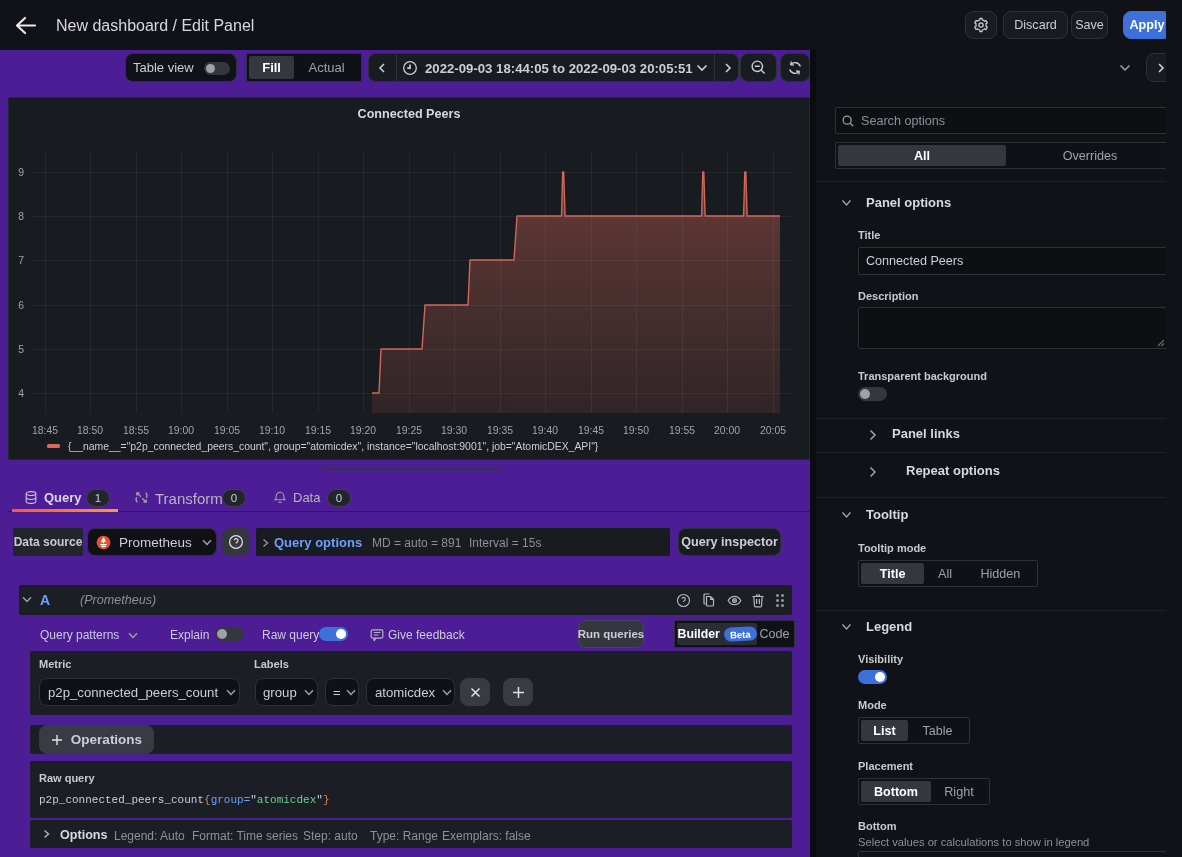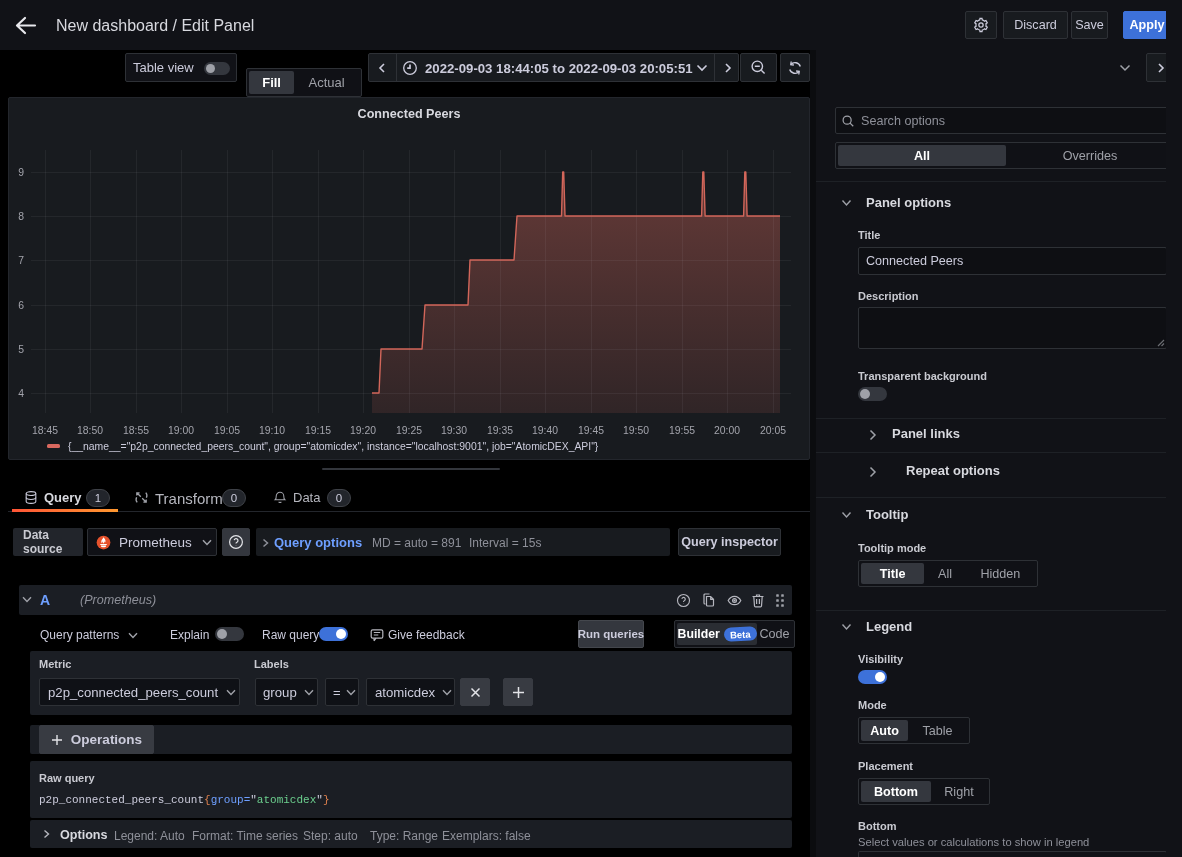--- a/index.html
+++ b/index.html
@@ -1,21 +1,21 @@
 <!DOCTYPE html>
 <html><head>
 <meta charset="utf-8">
 <style>
   * { margin:0; padding:0; box-sizing:border-box; }
   html,body { background:#111217; }
-  #app { position:relative; width:1166px; height:857px; background:#000000; overflow:hidden;
+  #app { position:relative; width:1166px; height:857px; background:#4c1d95; overflow:hidden;
          font-family:"Liberation Sans", sans-serif; color:#ccccdc; }
   .abs { position:absolute; }
   .btn { position:absolute; display:flex; align-items:center; justify-content:center;
-         border:1px solid #2e3136; border-radius:2px; background:#181b1f; color:#ccccdc;
+         border:1px solid #2e3136; border-radius:8px; background:#181b1f; color:#ccccdc;
          font-size:14px; font-family:"Liberation Sans", sans-serif; }
   .lbl { position:absolute; font-size:11px; font-weight:bold; color:#c9cad1; }
   .toggle { position:absolute; width:29px; height:14px; border-radius:7px; background:#34373e; }
   .toggle .knob { position:absolute; left:2px; top:2px; width:10px; height:10px; border-radius:50%; background:#9fa1a8; }
   .toggle.on { background:#3d71d9; }
   .toggle.on .knob { left:auto; right:2px; background:#fff; }
   .toggle.sm { width:26px; height:13px; }
   .toggle.sm .knob { width:9px; height:9px; }
   .radio { position:absolute; display:flex; background:#101116; border:1px solid #2e3136; border-radius:2px; padding:2px; }
   .radio .opt { display:flex; align-items:center; justify-content:center; color:#9fa1a8; font-size:12.6px; height:100%; }
@@ -41,21 +41,21 @@
   <div class="btn" style="left:1003px;top:11px;width:65px;height:28px;font-size:12.6px;">Discard</div>
   <div class="btn" style="left:1071px;top:11px;width:37px;height:28px;font-size:12.6px;">Save</div>
   <div class="btn" style="left:1123px;top:11px;width:48px;height:28px;background:#3d71d9;border-color:#3d71d9;color:#fff;font-weight:bold;font-size:12.6px;">Apply</div>
 
   <div class="btn" style="left:125px;top:53px;width:112px;height:29px;justify-content:flex-start;padding-left:7px;background:#111217;">
     <span style="font-size:13px;color:#ccccdc;">Table view</span>
     <span class="toggle sm" style="left:78px;top:8px;">
         <span class="knob"></span>
       </span>
   </div>
-  <div class="radio" style="left:246px;top:68px;width:116px;height:29px;">
+  <div class="radio" style="left:246px;top:53px;width:116px;height:29px;">
     <div class="opt sel" style="width:46px;font-size:13px;">Fill</div>
     <div class="opt" style="width:66px;font-size:13px;">Actual</div>
   </div>
 
   <div class="btn" style="left:368px;top:53px;width:371px;height:29px;"></div>
   <div class="abs" style="left:396px;top:54px;width:1px;height:27px;background:#2e3136;"></div>
   <div class="abs" style="left:714px;top:54px;width:1px;height:27px;background:#2e3136;"></div>
   <svg class="abs" style="left:377px;top:63px;" width="10" height="10" viewBox="0 0 10 10">
       <path d="M7 1 L3 5 l4 4" stroke="#ccccdc" stroke-width="1.6" fill="none"></path>
     </svg>
@@ -163,21 +163,21 @@
   </svg>
   <div class="abs" style="left:155px;top:490px;font-size:15px;color:#b6b7bf;">Transform</div>
   <div class="abs" style="left:222px;top:489px;width:24px;height:18px;border:1px solid #3e4147;border-radius:9px;background:#22252b;text-align:center;font-size:11.5px;line-height:16px;color:#ccccdc;">0</div>
 
   <svg class="abs" style="left:273px;top:490px;" width="14" height="15" viewBox="0 0 16 16" fill="none" stroke="#9fa1a8" stroke-width="1.2">
     <path d="M8 2 a4.3 4.3 0 0 1 4.3 4.3 c0 3.2 1.2 4.2 1.2 4.2 H2.5 c0 0 1.2-1 1.2-4.2 A4.3 4.3 0 0 1 8 2 z M6.6 12.8 a1.5 1.5 0 0 0 2.8 0"></path>
   </svg>
   <div class="abs" style="left:293px;top:490px;font-size:13px;color:#b6b7bf;">Data</div>
   <div class="abs" style="left:327px;top:489px;width:24px;height:18px;border:1px solid #3e4147;border-radius:9px;background:#22252b;text-align:center;font-size:11.5px;line-height:16px;color:#ccccdc;">0</div>
 
-  <div class="abs" style="left:13px;top:528px;width:70px;height:28px;background:#22252b;border-radius:2px;display:flex;align-items:center;justify-content:center;font-size:12px;font-weight:bold;color:#c9cad1;padding-left:10px;">Data source</div>
+  <div class="abs" style="left:13px;top:528px;width:70px;height:28px;background:#22252b;border-radius:2px;display:flex;align-items:center;justify-content:center;font-size:12px;font-weight:bold;color:#c9cad1;">Data source</div>
   <div class="btn" style="left:87px;top:528px;width:130px;height:28px;background:#101116;justify-content:flex-start;padding-left:8px;">
     <svg width="15" height="15" viewBox="0 0 24 24">
       <circle cx="12" cy="12" r="11" fill="#e6522c"></circle>
       <path d="M12 3.5 c1.6 1.8 3.2 3.9 3.2 6.2 0 1.1-.4 2-1 2.6 -.2-1-.7-1.9-1.3-2.4 .2 1.5-.3 3-1.3 3.7 -.9-.9-1.1-2.4-.9-3.6 -.9.9-1.4 2.2-1.4 3.2 -.5-.6-.9-1.5-.9-2.5 0-2.6 2.2-4.5 3.6-7.2 z" fill="#fff"></path>
       <path d="M6.8 14.2 h10.4 v1.7 H6.8 z M8 16.8 h8 v1.5 c0 .5-1.8 1.2-4 1.2 s-4-.7-4-1.2 z" fill="#fff"></path>
     </svg>
     <span style="margin-left:8px;font-size:13.5px;">Prometheus</span>
     <svg style="margin-left:10px;" width="10" height="7" viewBox="0 0 10 7">
         <path d="M1 1.2 L5 5.5 L9 1.2" stroke="#9fa1a8" stroke-width="1.5" fill="none"></path>
       </svg>
@@ -388,21 +388,21 @@
   <svg class="abs" style="left:841px;top:623px;" width="11" height="8" viewBox="0 0 11 8">
       <path d="M1.5 1.5 L5.5 6 L9.5 1.5" stroke="#9fa1a8" stroke-width="1.4" fill="none"></path>
     </svg>
   <div class="abs" style="left:866px;top:619px;font-size:13px;font-weight:bold;color:#d8d9df;">Legend</div>
   <div class="lbl" style="left:858px;top:653px;">Visibility</div>
   <span class="toggle on" style="left:858px;top:670px;">
       <span class="knob"></span>
     </span>
   <div class="lbl" style="left:858px;top:699px;">Mode</div>
   <div class="radio" style="left:858px;top:717px;width:112px;height:27px;">
-    <div class="opt sel" style="width:48px;">Auto</div>
+    <div class="opt sel" style="width:48px;">List</div>
     <div class="opt" style="width:60px;">Table</div>
   </div>
   <div class="lbl" style="left:858px;top:760px;">Placement</div>
   <div class="radio" style="left:858px;top:778px;width:132px;height:27px;">
     <div class="opt sel" style="width:71px;">Bottom</div>
     <div class="opt" style="width:57px;">Right</div>
   </div>
   <div class="lbl" style="left:858px;top:820px;">Bottom</div>
   <div class="abs" style="left:858px;top:836px;font-size:11.2px;color:#8e9099;">Select values or calculations to show in legend</div>
   <div class="abs" style="left:858px;top:851px;width:309px;height:6px;border:1px solid #2e3136;border-bottom:none;border-radius:2px 2px 0 0;background:#111217;"></div>

